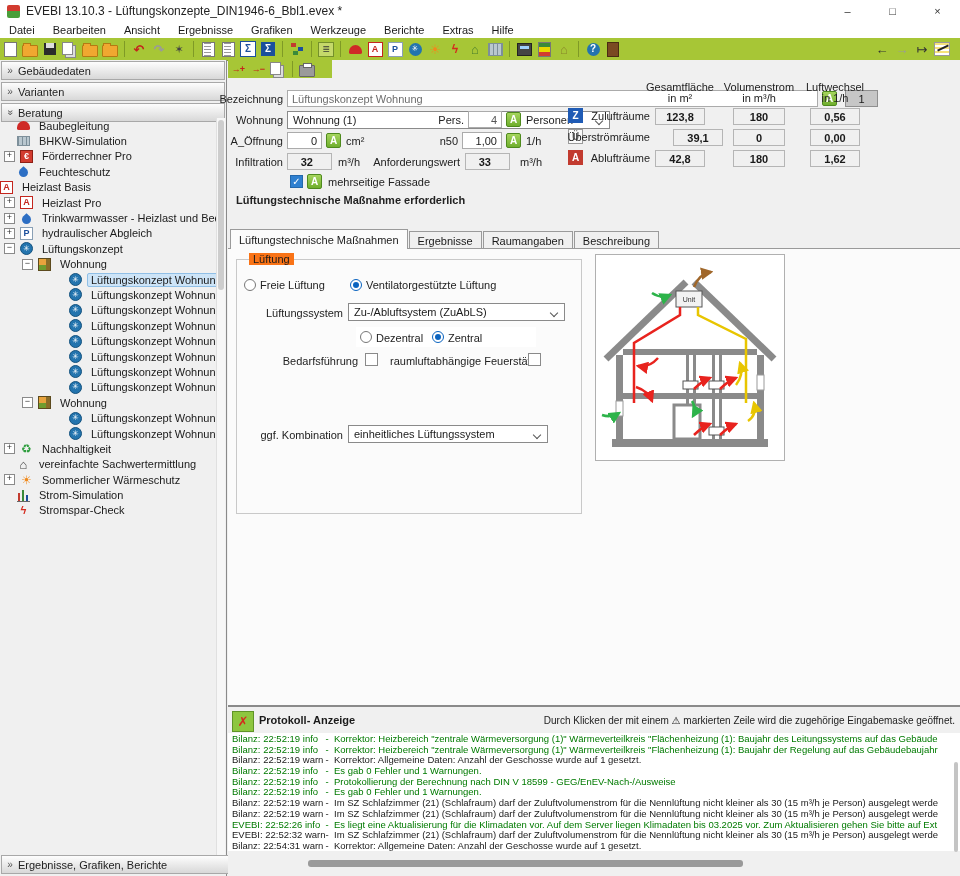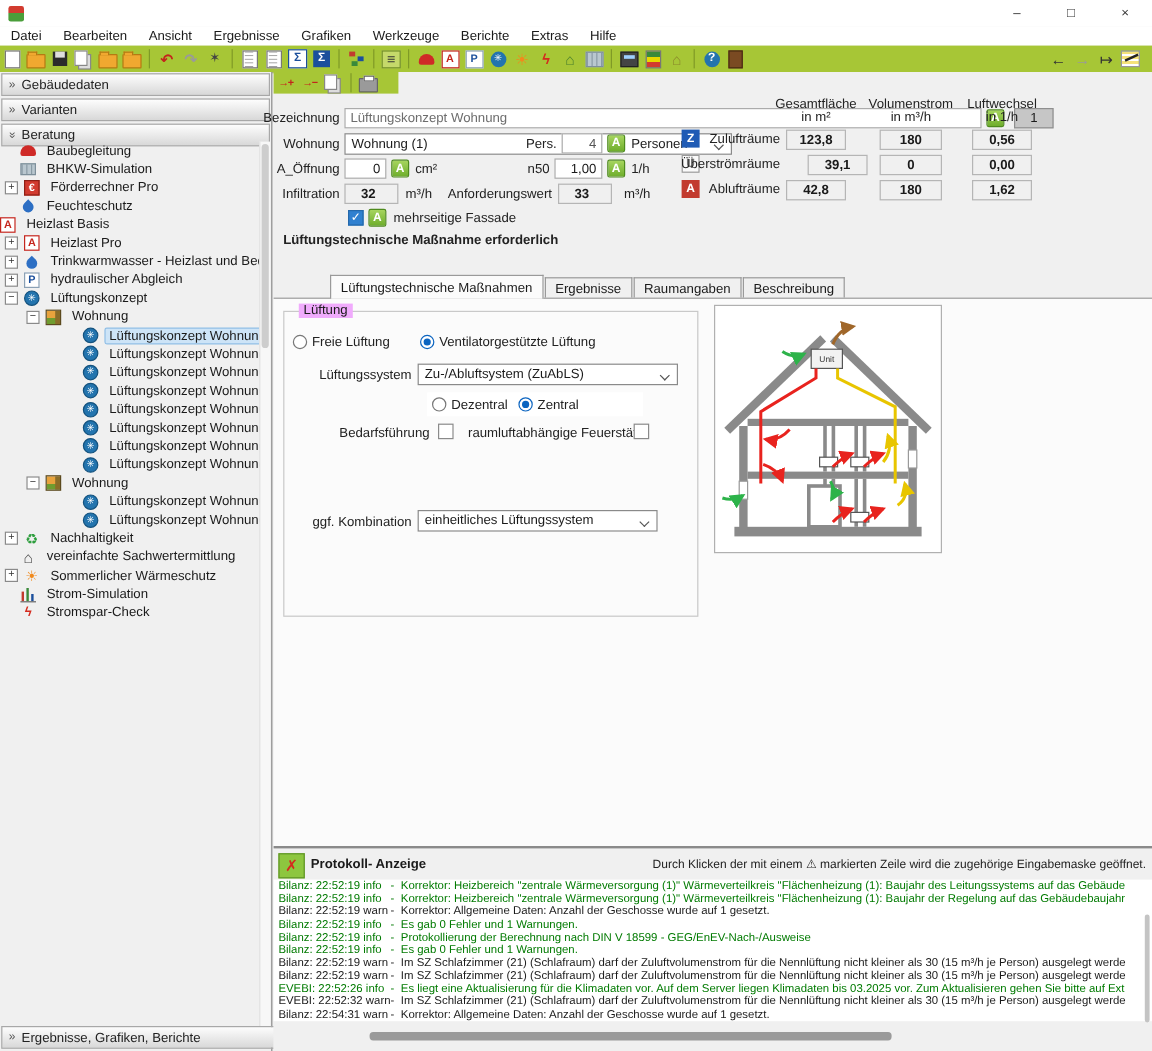--- a/index.html
+++ b/index.html
@@ -102,26 +102,26 @@
   .chk.checked::before{content:"✓";}
   .radio{position:absolute;width:12px;height:12px;border:1px solid #777;border-radius:50%;background:#fff;box-sizing:border-box;}
   .radio.on{border-color:#0b64c0;}
   .radio.on::before{content:"";position:absolute;left:2px;top:2px;width:6px;height:6px;border-radius:50%;background:#0b64c0;}
   .sq{position:absolute;width:15px;height:15px;display:flex;align-items:center;justify-content:center;font-weight:bold;font-size:10px;box-sizing:border-box;}
   .sq-z{background:#1f5bb5;color:#fff;}
   .sq-ue{background:#fafafa;color:#777;border:1px solid #9a9a9a;}
   .sq-a{background:#c23b2f;color:#fff;}
   .sum-head{position:absolute;text-align:center;line-height:11px;color:#222;}
   
-  #tabbar{position:absolute;left:2px;top:170px;height:19px;display:flex;align-items:flex-end;margin-left:45px;}
+  #tabbar{position:absolute;left:2px;top:170px;height:19px;display:flex;align-items:flex-end;}
   .tab{height:17px;padding:0 8px;display:flex;align-items:center;background:#f0f0f0;border:1px solid #9a9a9a;border-bottom:none;margin-right:1px;white-space:nowrap;}
   .tab.active{height:19px;background:#fbfbfb;position:relative;z-index:2;}
   #page{position:absolute;left:0;top:188px;width:732px;height:457px;background:#fbfbfb;border-top:1px solid #9a9a9a;}
   #groupbox{position:absolute;left:8px;top:10px;width:344px;height:253px;border:1px solid #c9c9c9;}
-  #group-legend{position:absolute;left:12px;top:-7px;background:#f0abfc;padding:0 4px;}
+  #group-legend{position:absolute;left:12px;top:-7px;background:#f97316;padding:0 4px;}
   #imgpanel{position:absolute;left:367px;top:5px;width:190px;height:207px;background:#fff;border:1px solid #b0b0b0;box-sizing:border-box;}
   
   #protocol{position:absolute;left:0;top:645px;width:732px;height:171px;background:#f0f0f0;border-top:2px solid #8a8a8a;box-sizing:border-box;}
   #prot-x{position:absolute;left:4px;top:4px;width:20px;height:19px;background:#8dc63f;border:1px solid #5f9427;color:#d42b1e;
           font-weight:bold;font-size:13px;display:flex;align-items:center;justify-content:center;}
   #prot-title{position:absolute;left:31px;top:7px;font-weight:bold;}
   #prot-hint{position:absolute;right:5px;top:8px;font-size:10px;color:#222;}
   #log{position:absolute;left:0;top:26px;width:732px;height:118px;background:#fff;overflow:hidden;font-size:9.5px;}
   .log-line{height:10.7px;display:flex;white-space:nowrap;padding-left:4px;}
   .log-src{width:88px;flex:none;}
@@ -129,20 +129,21 @@
   .lv-info{color:#007a00;}
   .lv-warn{color:#1a1a1a;}
   #hscroll{position:absolute;left:80px;top:153px;width:435px;height:7px;background:#9a9a9a;border-radius:3px;}
   #vscroll{position:absolute;right:2px;top:55px;width:4px;height:90px;background:#c4c4c4;border-radius:2px;}
 </style>
 </head>
 <body>
 
 <div id="titlebar">
   <span class="app-icon"></span>
+  <span id="win-title">EVEBI 13.10.3 - Lüftungskonzepte_DIN1946-6_Bbl1.evex *</span>
   <span class="win-btns">
     <span class="win-btn">–</span>
     <span class="win-btn">□</span>
     <span class="win-btn">×</span>
   </span>
 </div>
 
 <div id="menubar">
     <span class="menu-item">Datei</span>
     <span class="menu-item">Bearbeiten</span>

